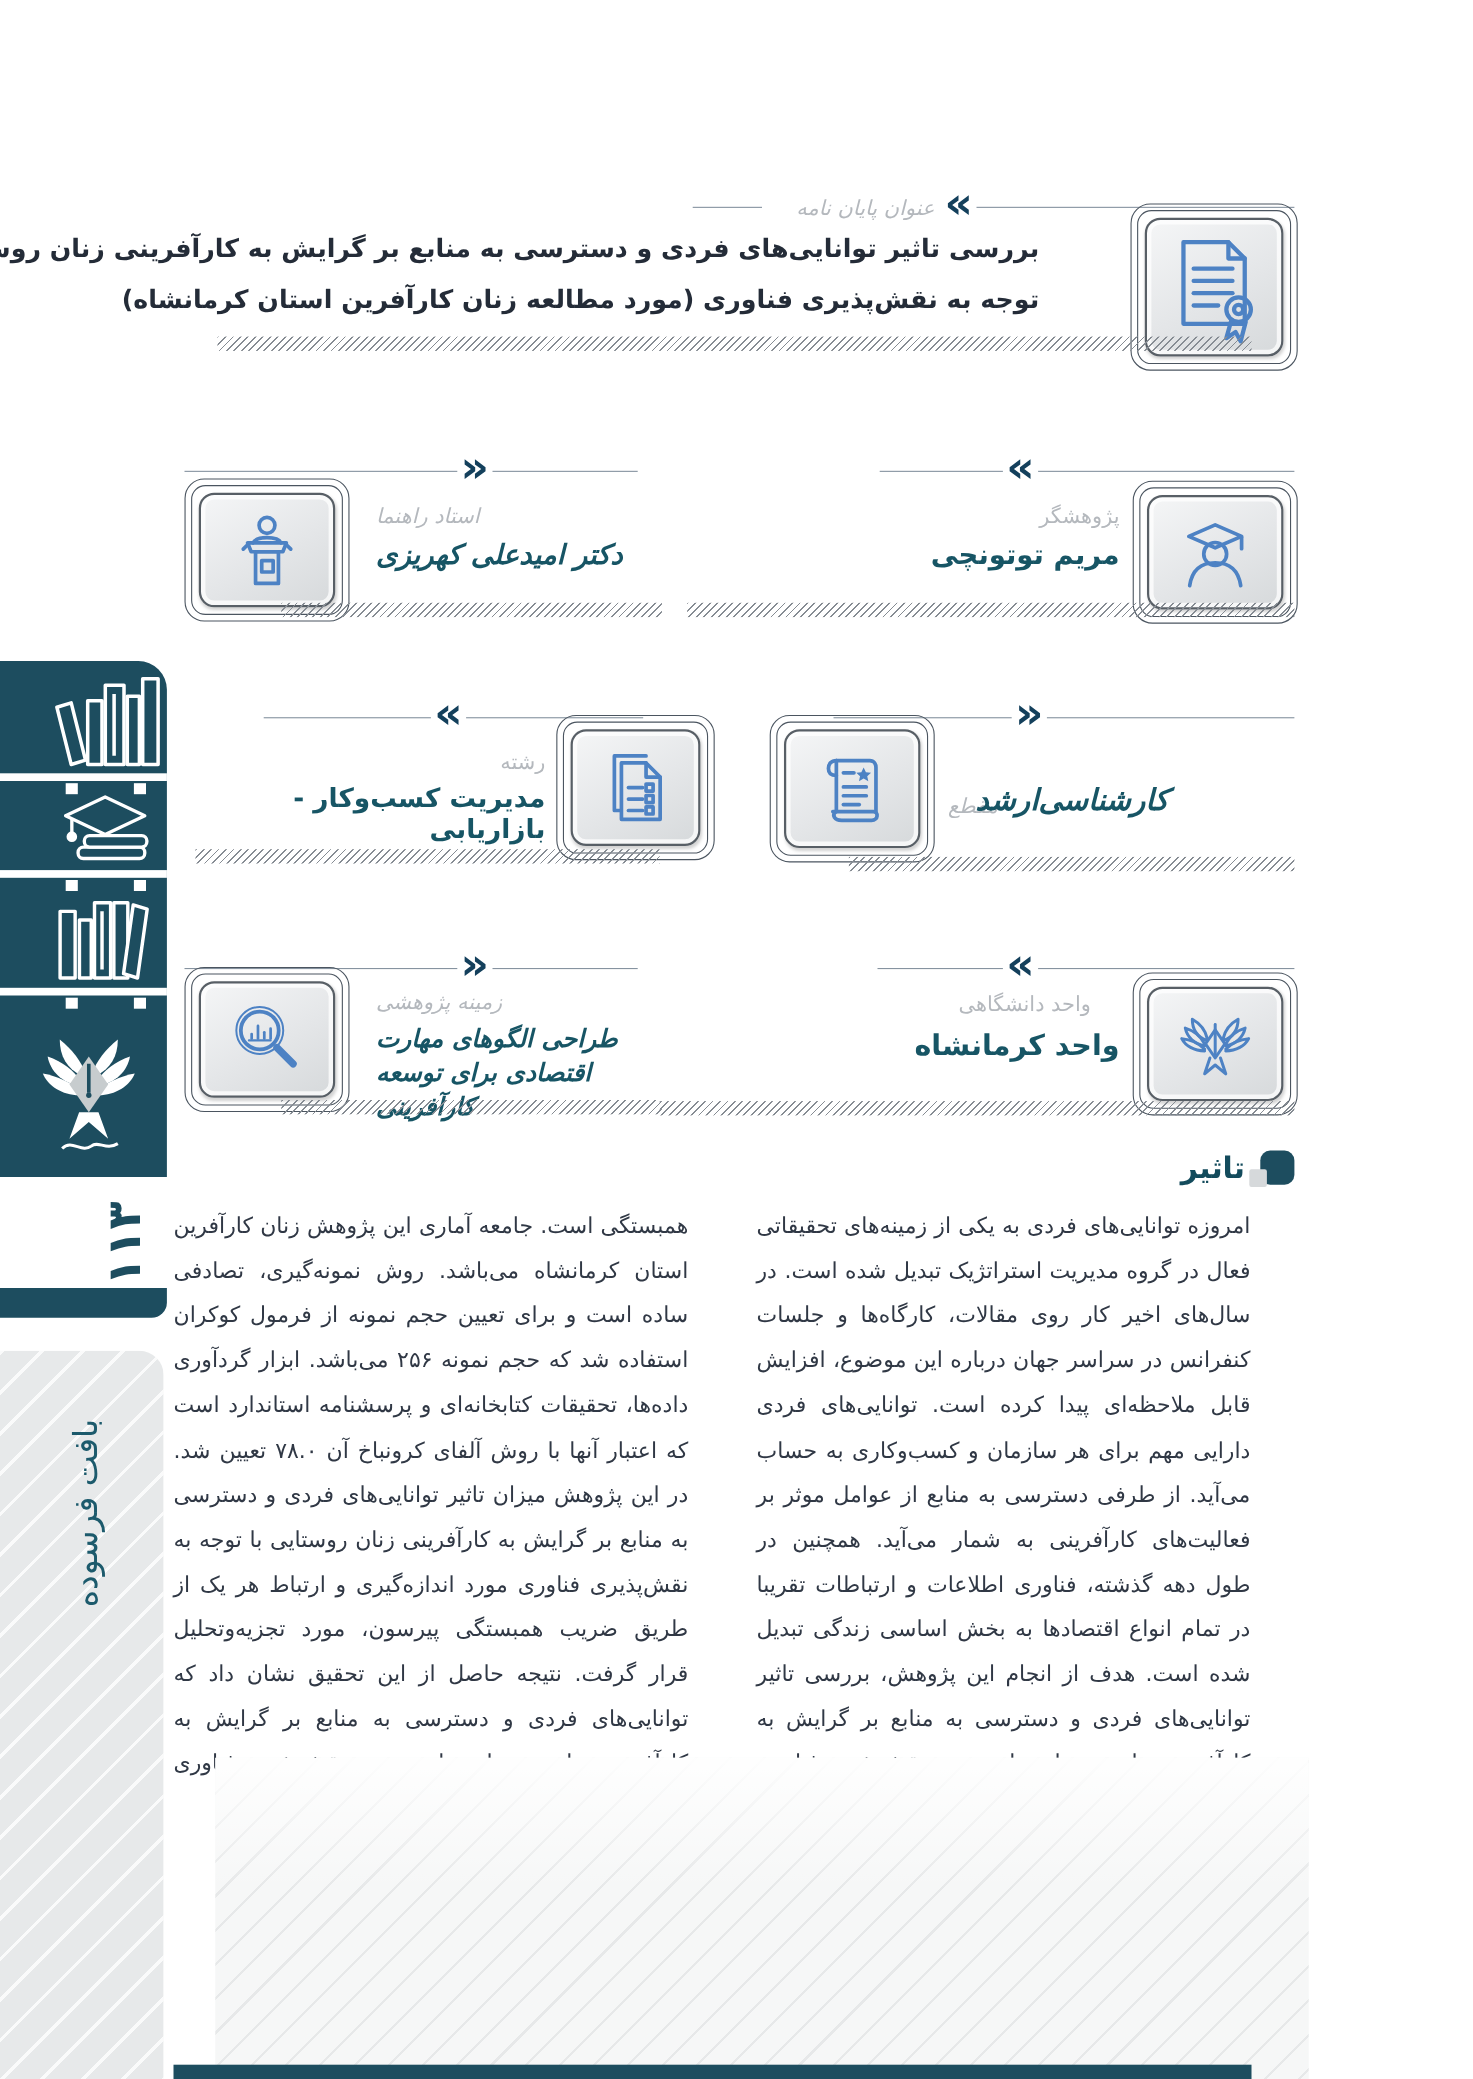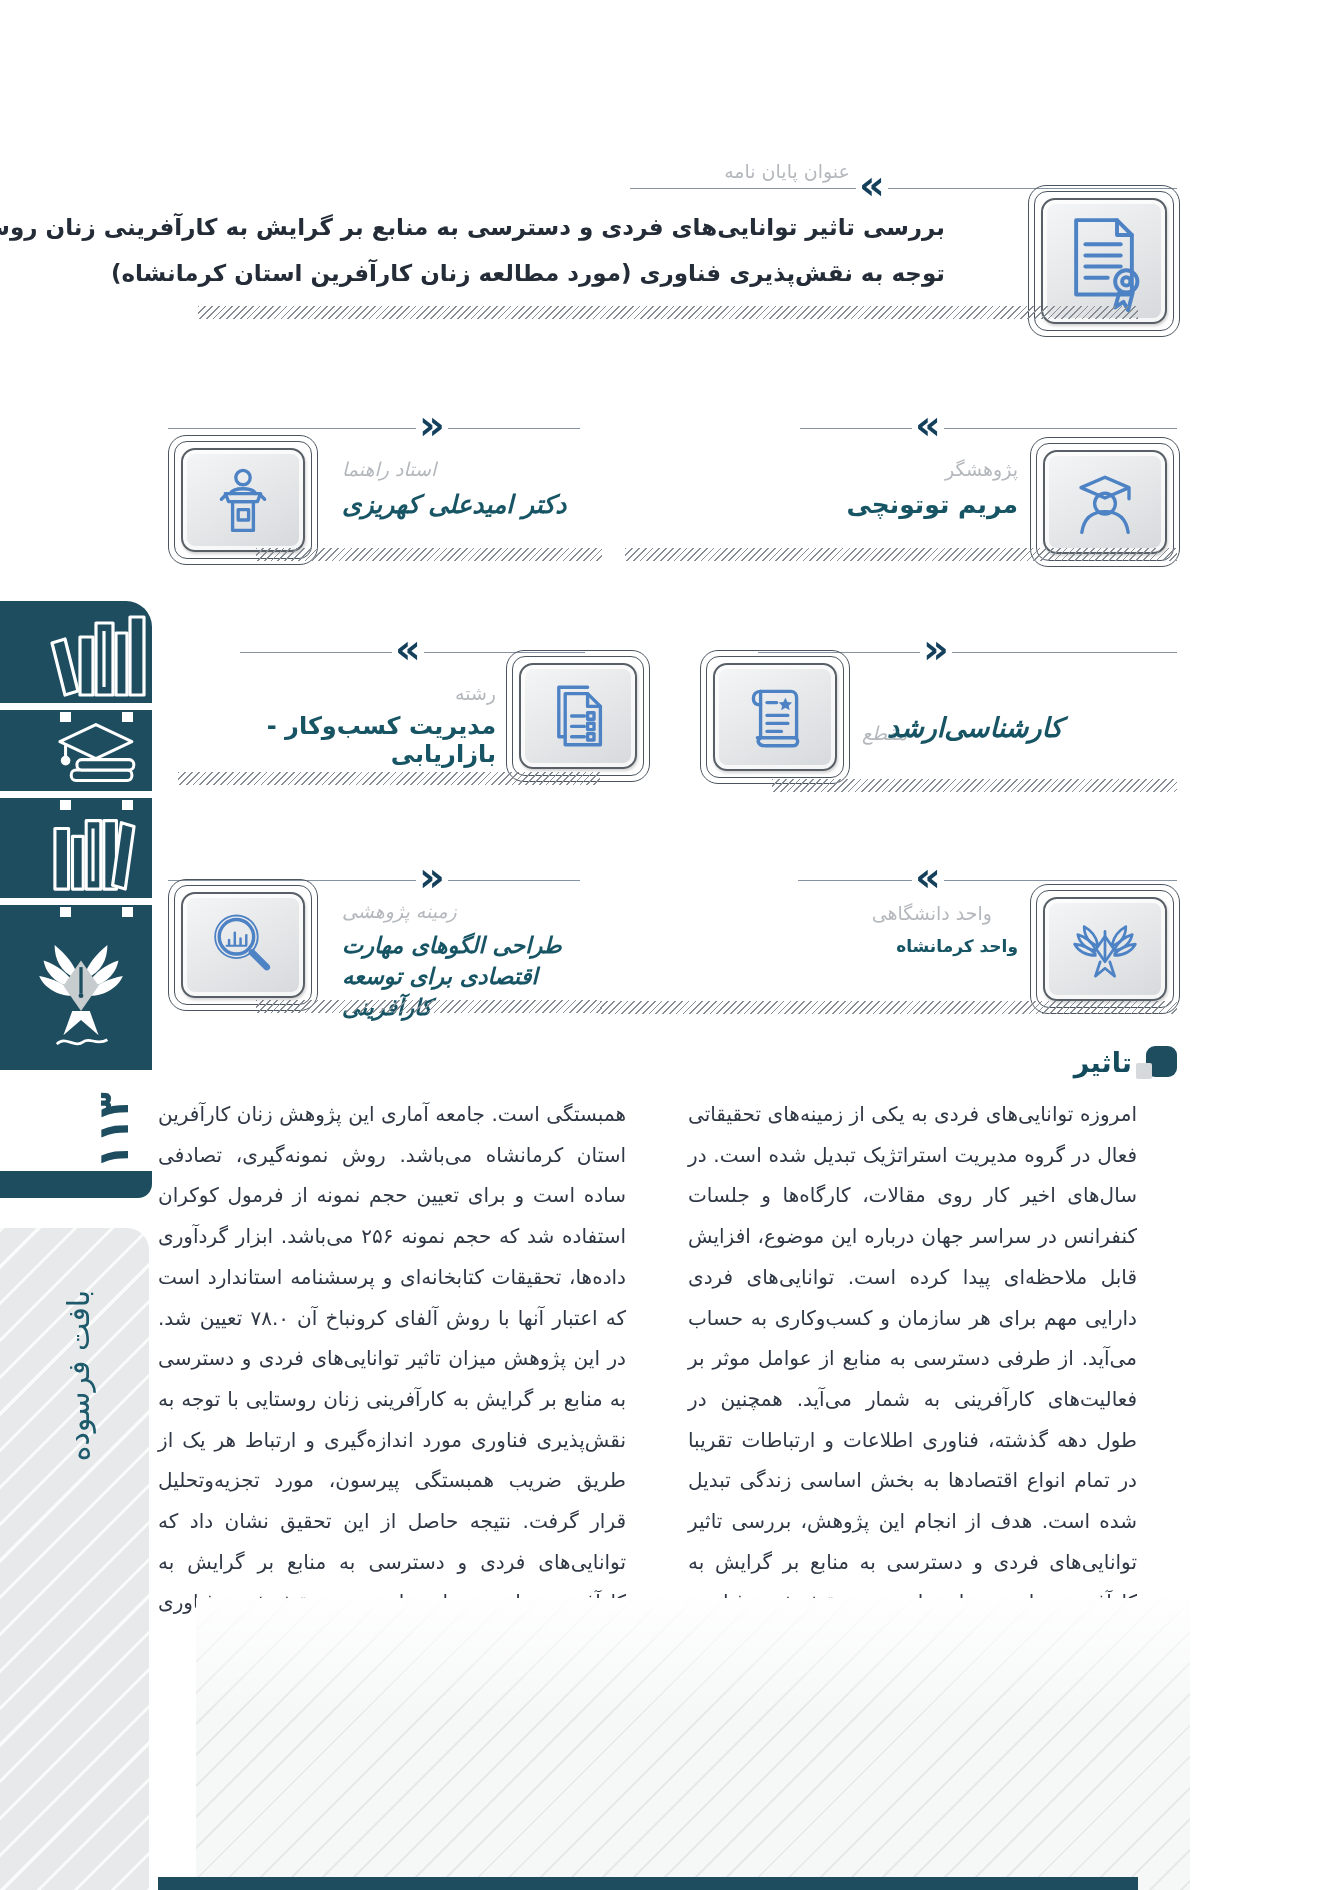--- a/index.html
+++ b/index.html
@@ -57,21 +57,21 @@
   .bottom-bar{position:absolute;left:158px;top:1877px;width:980px;height:13px;background:#1d4d5f;}
   .marker-dark{position:absolute;left:1146px;top:1046px;width:31px;height:31px;background:#1d4d5f;border-radius:9px;}
   .marker-gray{position:absolute;left:1136px;top:1063px;width:16px;height:16px;background:#d6d9db;border-radius:2px;}
 </style>
 </head>
 <body>
 
 <div id="page">
 
   <div class="rule" style="left:630px;top:188px;width:547px;"></div>
-  <span class="flabel" style="left:693px;top:160px;width:172px;">عنوان پایان نامه</span>
+  <span class="flabel" style="left:693px;top:178px;width:172px;font-style:italic;">عنوان پایان نامه</span>
   <span class="chev" style="left:856px;top:166px;">«</span>
 
   <div class="frame" style="left:1028px;top:185px;width:150px;height:150px;">
     <div class="ibox">
       <svg class="glyph" width="96" height="104" viewBox="0 0 100 112">
         <path d="M20 12 H64 L80 28 V92 H20 Z"></path>
         <path d="M64 12 V28 H80"></path>
         <line x1="30" y1="38" x2="68" y2="38"></line>
         <line x1="30" y1="50" x2="68" y2="50"></line>
         <line x1="30" y1="62" x2="68" y2="62"></line>
@@ -177,21 +177,21 @@
         <path d="M38 52 C26 50 18 42 16 32 C26 35 34 42 38 50"></path>
         <path d="M38 58 C26 58 16 52 12 44 C22 45 32 50 38 56"></path>
         <path d="M60 46 C70 42 76 34 76 22 C67 27 61 35 59 44"></path>
         <path d="M62 52 C74 50 82 42 84 32 C74 35 66 42 62 50"></path>
         <path d="M62 58 C74 58 84 52 88 44 C78 45 68 50 62 56"></path>
         <path d="M44 66 L38 84 L50 74 L62 84 L56 66"></path>
       </svg>
     </div>
   </div>
   <div class="clabel txt-r" style="left:692px;top:902px;width:300px;">واحد دانشگاهی</div>
-  <div class="cvalue txt-r" style="left:700px;top:936px;width:318px;font-size:17px;">واحد کرمانشاه</div>
+  <div class="cvalue txt-r" style="left:700px;top:936px;width:318px;font-size:26px;">واحد کرمانشاه</div>
   <div class="hatch" style="left:600px;top:1001px;width:577px;"></div>
 
   <div class="rule" style="left:168px;top:880px;width:412px;"></div>
   <span class="chev" style="left:416px;top:858px;">»</span>
   <div class="frame" style="left:168px;top:879px;width:148px;height:130px;">
     <div class="ibox">
       <svg class="glyph" width="82" height="82" viewBox="0 0 100 100">
         <circle cx="42" cy="40" r="21"></circle>
         <circle cx="42" cy="40" r="26" stroke-width="2.2"></circle>
         <line x1="30" y1="51" x2="54" y2="51" stroke-width="2.5"></line>

